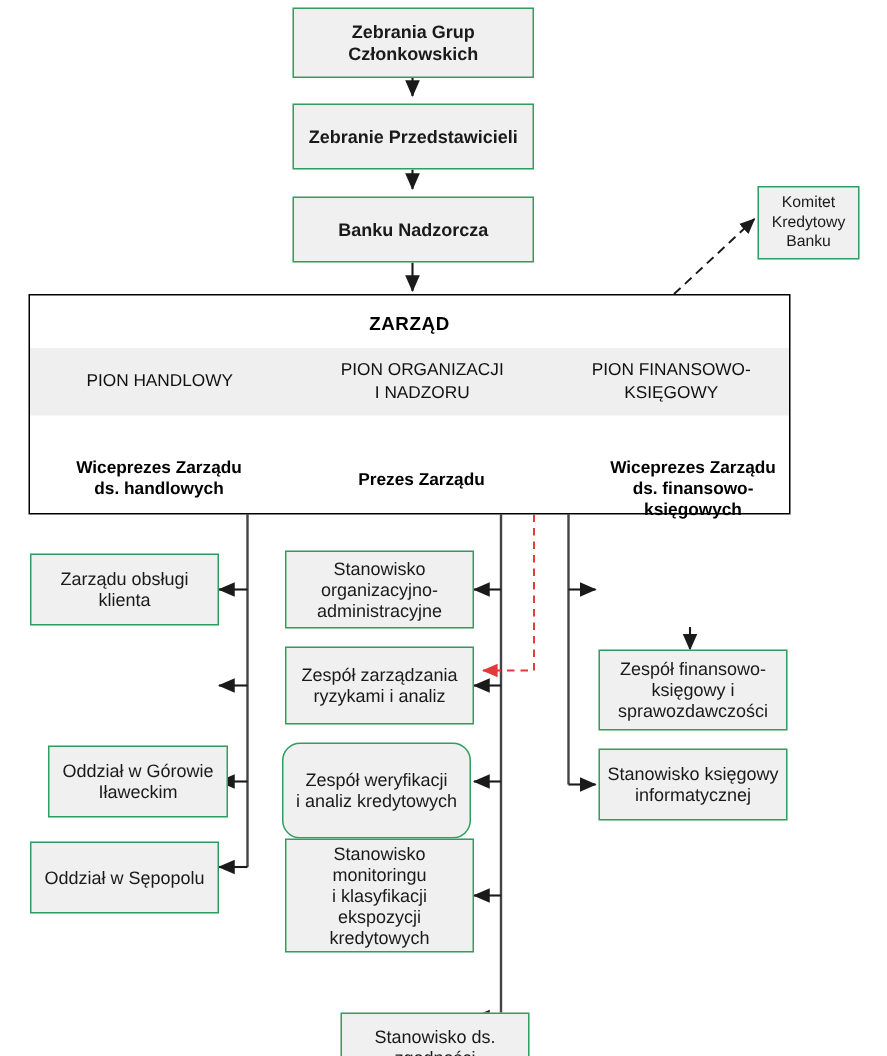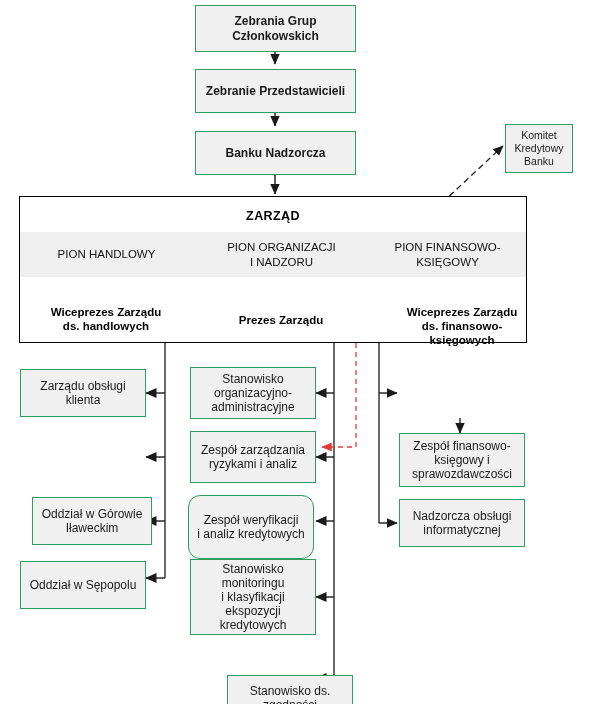--- a/index.html
+++ b/index.html
@@ -207,17 +207,17 @@
     <span class="lbl">Stanowisko ds.
 zgodności</span>
   </div>
 
   <div class="node-box" style="left:399px;top:433px;width:126px;height:54px;">
     <span class="lbl">Zespół finansowo-
 księgowy i
 sprawozdawczości</span>
   </div>
   <div class="node-box" style="left:399px;top:499px;width:126px;height:48px;">
-    <span class="lbl">Nadzorcza obsługi
+    <span class="lbl">Stanowisko księgowy
 informatycznej</span>
   </div>
 
 </div>
 
 </body></html>

